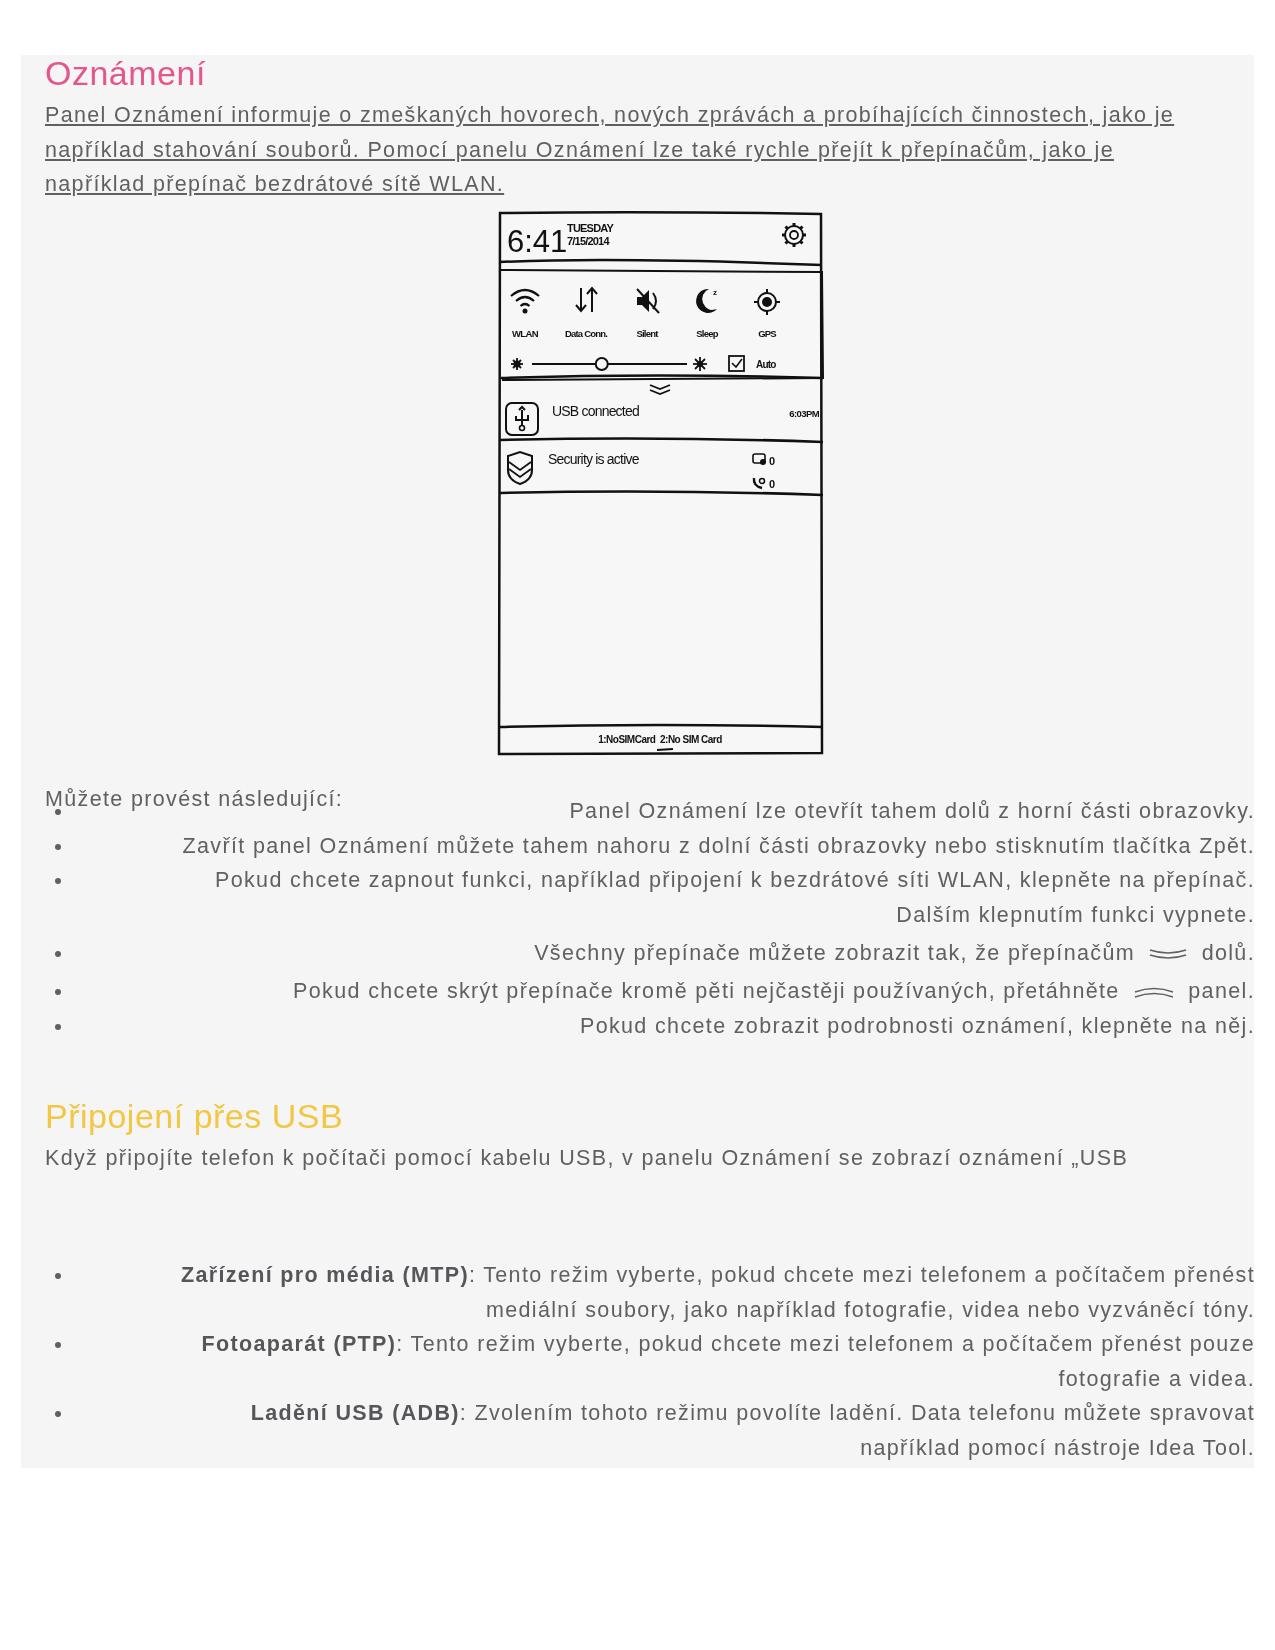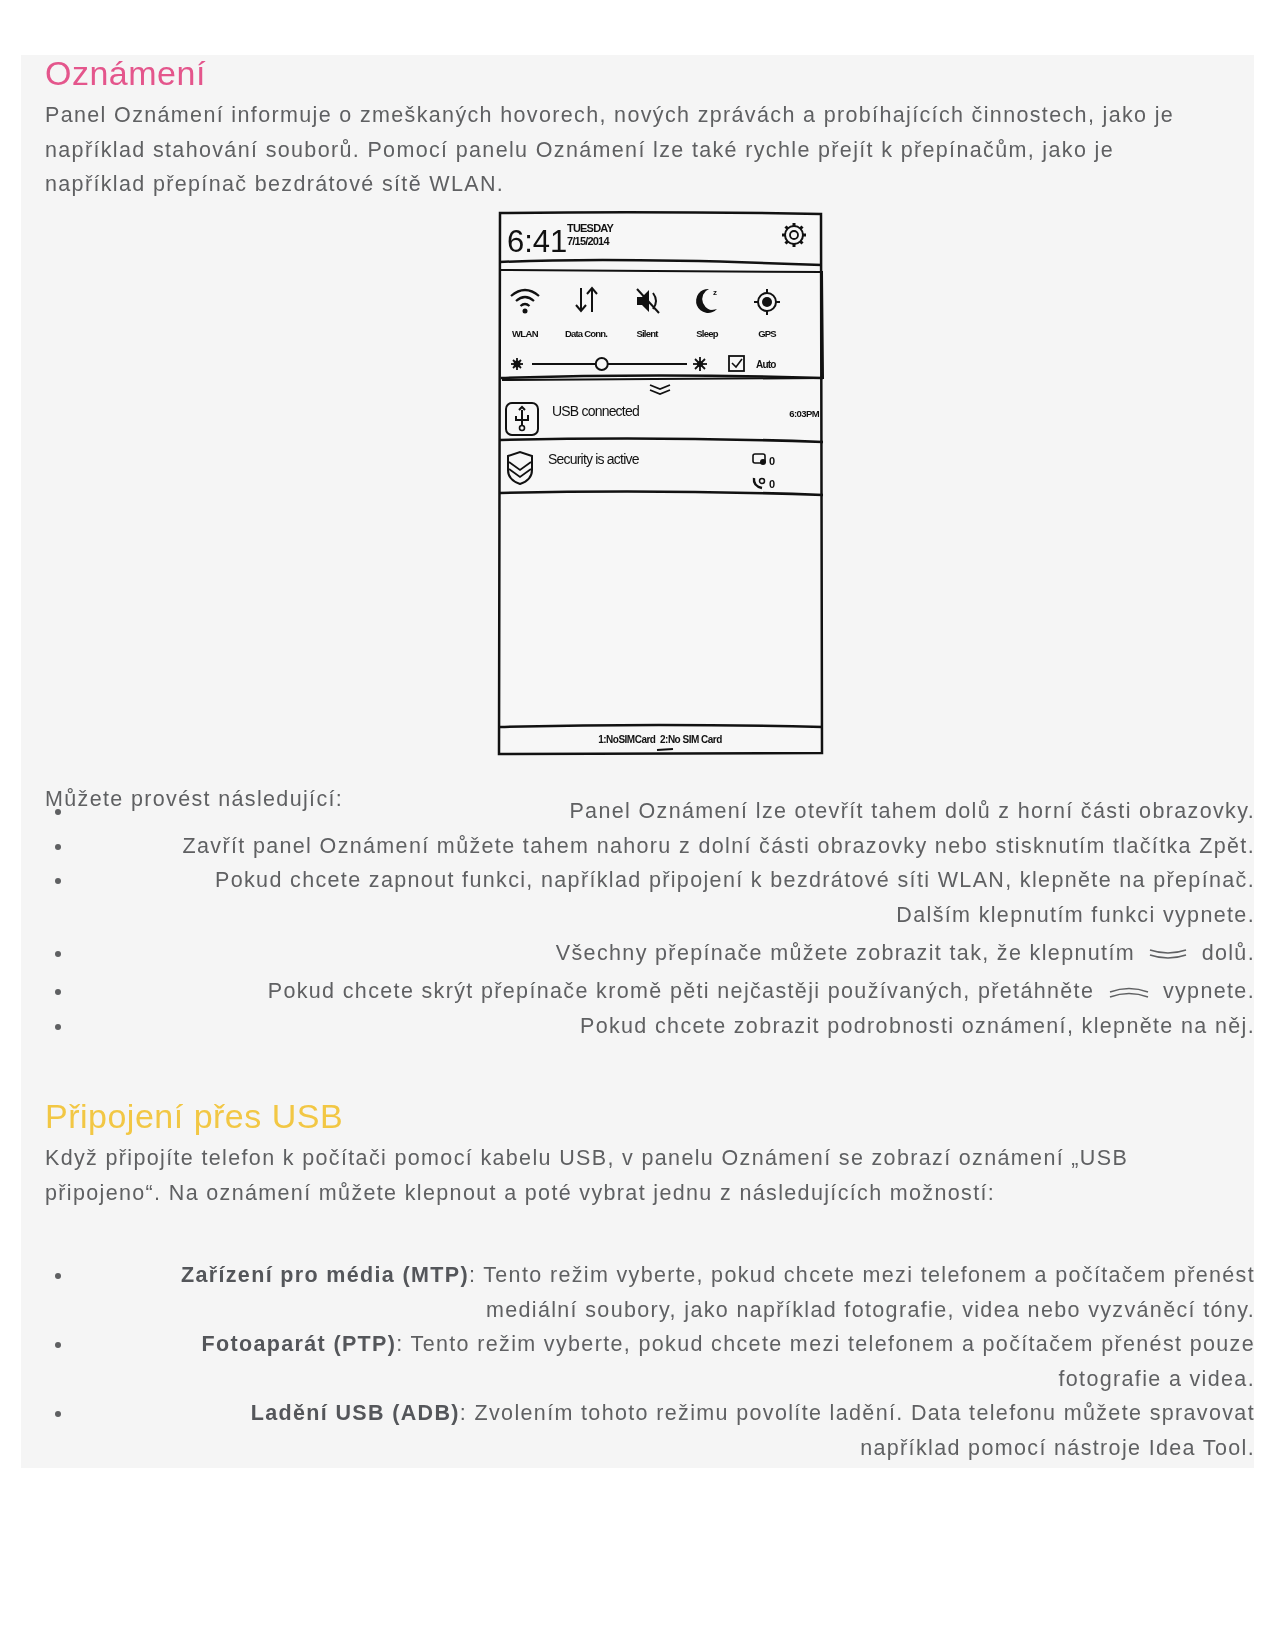--- a/index.html
+++ b/index.html
@@ -37,58 +37,57 @@
     .sk-text { font-family: "Liberation Sans", sans-serif; fill: #111; }
   </style>
 </head>
 <body>
 
 <div class="panel">
   <div class="content">
 
     <h2 style="position:absolute; top:0px; color:#e4568c;">Oznámení</h2>
 
-    <div style="position:absolute; top:43px; width:1200px;">
+    <div style="position:absolute; top:43px; width:1200px;text-decoration:underline;">
       <p>Panel Oznámení informuje o zmeškaných hovorech, nových zprávách a probíhajících činnostech, jako je</p>
       <p>například stahování souborů. Pomocí panelu Oznámení lze také rychle přejít k přepínačům, jako je</p>
       <p>například přepínač bezdrátové sítě WLAN.</p>
     </div>
 
     <p style="position:absolute; top:727px;">Můžete provést následující:</p>
 
     <ul style="position:absolute; top:739px; width:1210px;">
       <li><span>Panel Oznámení lze otevřít tahem dolů z horní části obrazovky.</span></li>
       <li><span>Zavřít panel Oznámení můžete tahem nahoru z dolní části obrazovky nebo stisknutím tlačítka Zpět.</span></li>
       <li><span>Pokud chcete zapnout funkci, například připojení k bezdrátové síti WLAN, klepněte na přepínač.</span><br><span>Dalším klepnutím funkci vypnete.</span></li>
       <li style="margin-top:4px;">
-        <span>Všechny přepínače můžete zobrazit tak, že klepnutím</span>
+        <span>Všechny přepínače můžete zobrazit tak, že přepínačům</span>
         <span class="inline-icon">
           <svg width="40" height="14" viewBox="0 0 40 14">
               <path d="M2 3 Q20 9 38 3 M2 8 Q20 14 38 8" fill="none" stroke="#5f6062" stroke-width="1.6"></path>
             </svg>
         </span>
         <span>dolů.</span>
       </li>
       <li style="margin-top:2px;">
         <span>Pokud chcete skrýt přepínače kromě pěti nejčastěji používaných, přetáhněte</span>
         <span class="inline-icon">
           <svg width="42" height="14" viewBox="0 0 42 14">
               <path d="M2 7 Q21 0 40 7 M2 12 Q21 5 40 12" fill="none" stroke="#5f6062" stroke-width="1.6"></path>
             </svg>
         </span>
-        <span>vypnete.</span>
+        <span>panel.</span>
       </li>
       <li><span>Pokud chcete zobrazit podrobnosti oznámení, klepněte na něj.</span></li>
     </ul>
 
     <h2 style="position:absolute; top:1043px; color:#f2c744;">Připojení přes USB</h2>
 
     <div style="position:absolute; top:1086px; width:1200px;">
       <p>Když připojíte telefon k počítači pomocí kabelu USB, v panelu Oznámení se zobrazí oznámení „USB</p>
-      <p>připojeno“. Na oznámení můžete klepnout a poté vybrat jednu z následujících možností:</p>
     </div>
 
     <ul style="position:absolute; top:1155px; width:1210px;margin-top:48px;">
       <li><b>Zařízení pro média (MTP)</b><span>: Tento režim vyberte, pokud chcete mezi telefonem a počítačem přenést</span><br><span>mediální soubory, jako například fotografie, videa nebo vyzváněcí tóny.</span></li>
       <li><b>Fotoaparát (PTP)</b><span>: Tento režim vyberte, pokud chcete mezi telefonem a počítačem přenést pouze</span><br><span>fotografie a videa.</span></li>
       <li><b>Ladění USB (ADB)</b><span>: Zvolením tohoto režimu povolíte ladění. Data telefonu můžete spravovat</span><br><span>například pomocí nástroje Idea Tool.</span></li>
     </ul>
   </div>
 
   <div class="phone">

